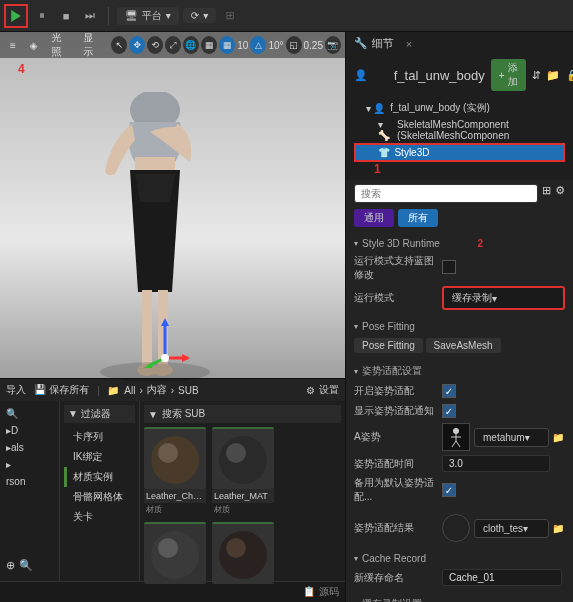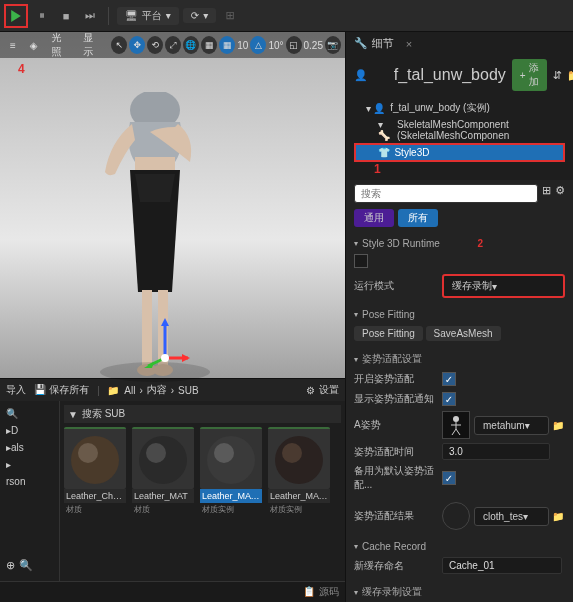--- a/index.html
+++ b/index.html
@@ -39,21 +39,21 @@
 .thumb .img { width: 62px; height: 62px; background: #333; border-radius: 2px; border-top: 2px solid #3a6a3a; position: relative; overflow: hidden; }
 .thumb.sel .lbl { background: #1f6fb5; color: #fff; }
 .thumb .lbl { font-size: 9px; padding: 2px; background: #2a2a2a; overflow: hidden; white-space: nowrap; text-overflow: ellipsis; }
 .thumb .sub { font-size: 8px; color: #888; padding: 1px 2px; }
 .botbar { background:#1a1a1a; border-top:1px solid #333; padding:3px 6px; display:flex; justify-content:flex-end; font-size:10px; color:#888; }
 
 .right { flex: 1; background: #232323; border-left: 1px solid #111; display: flex; flex-direction: column; overflow: hidden; }
 .tabhdr { display: flex; align-items: center; padding: 4px 8px; gap: 6px; background: #1e1e1e; }
 .tabhdr .tab { font-size: 11px; display: flex; align-items: center; gap: 4px; }
 .objrow { display: flex; align-items: center; padding: 4px 8px; gap: 6px; background: #1e1e1e; }
-.objrow .name { flex: 1; font-size: 16px; padding-left: 20px; }
+.objrow .name { flex: 1; font-size: 13px; padding-left: 20px; }
 .addbtn { background: #3a7a3a; padding: 2px 8px; border-radius: 3px; font-size: 10px; display: flex; align-items: center; gap: 3px; }
 .tree { padding: 4px 8px; font-size: 10px; background: #1e1e1e; }
 .tree .trow { padding: 2px 0 2px 12px; display: flex; align-items: center; gap: 4px; }
 .tree .trow.ind { padding-left: 24px; }
 .tree .trow.sel { background: #1f6fb5; color: #fff; border: 2px solid #e03030; padding: 2px 4px 2px 22px; }
 .red-lbl { color: #e03030; font-weight: bold; font-size: 12px; padding-left: 20px; }
 .srchrow { padding: 4px 8px; display: flex; gap: 4px; }
 .srchrow input { flex: 1; background: #ffffff; border: 1px solid #333; color: #888; padding: 3px 6px; font-size: 10px; border-radius: 3px; }
 .filters { padding: 2px 8px; display: flex; gap: 4px; }
 .fbtn { padding: 2px 10px; border-radius: 3px; background: #4c1d95; font-size: 10px; }
@@ -179,20 +179,28 @@
           </div>
         <div class="row">▸D</div>
         <div class="row">▸als</div>
         <div class="row">▸</div>
         <div class="row">rson</div>
         <div style="position:absolute; bottom:30px; left:6px; display:flex; gap:4px;">
           <span>⊕</span>
           <span>🔍</span>
         </div>
       </div>
+      <div class="c-mid">
+        <div class="hdr"><span>▼</span> <span>过滤器</span></div>
+        <div class="item">卡序列</div>
+        <div class="item">IK绑定</div>
+        <div class="item g">材质实例</div>
+        <div class="item">骨骼网格体</div>
+        <div class="item">关卡</div>
+      </div>
       <div class="c-right">
         <div class="path">
             <span>▼</span>
             <span>搜索 SUB</span>
           </div>
         <div class="thumbs">
           <div class="thumb">
             <div class="img"><svg width="62" height="62">
                   <circle cx="31" cy="31" r="24" fill="#4a3a2a"></circle>
                   <circle cx="24" cy="24" r="10" fill="#6a5a4a"></circle>
@@ -265,20 +273,21 @@
       <div class="fbtn active">所有</div>
     </div>
 
     <div class="props">
       <div class="cat">
           <div class="catlbl">
             <span>Style 3D Runtime</span>
             <span class="red-n" style="right:90px">2</span>
           </div>
         <div class="prow">
+            <div class="plbl">运行模式支持蓝图修改</div>
             <div class="pval"><span class="chk"></span></div>
           </div>
         <div class="prow">
             <div class="plbl">运行模式</div>
             <div class="pval">
               <div class="dropdown red">
                 <span>缓存录制</span>
                 <span>▾</span>
               </div>
             </div>

